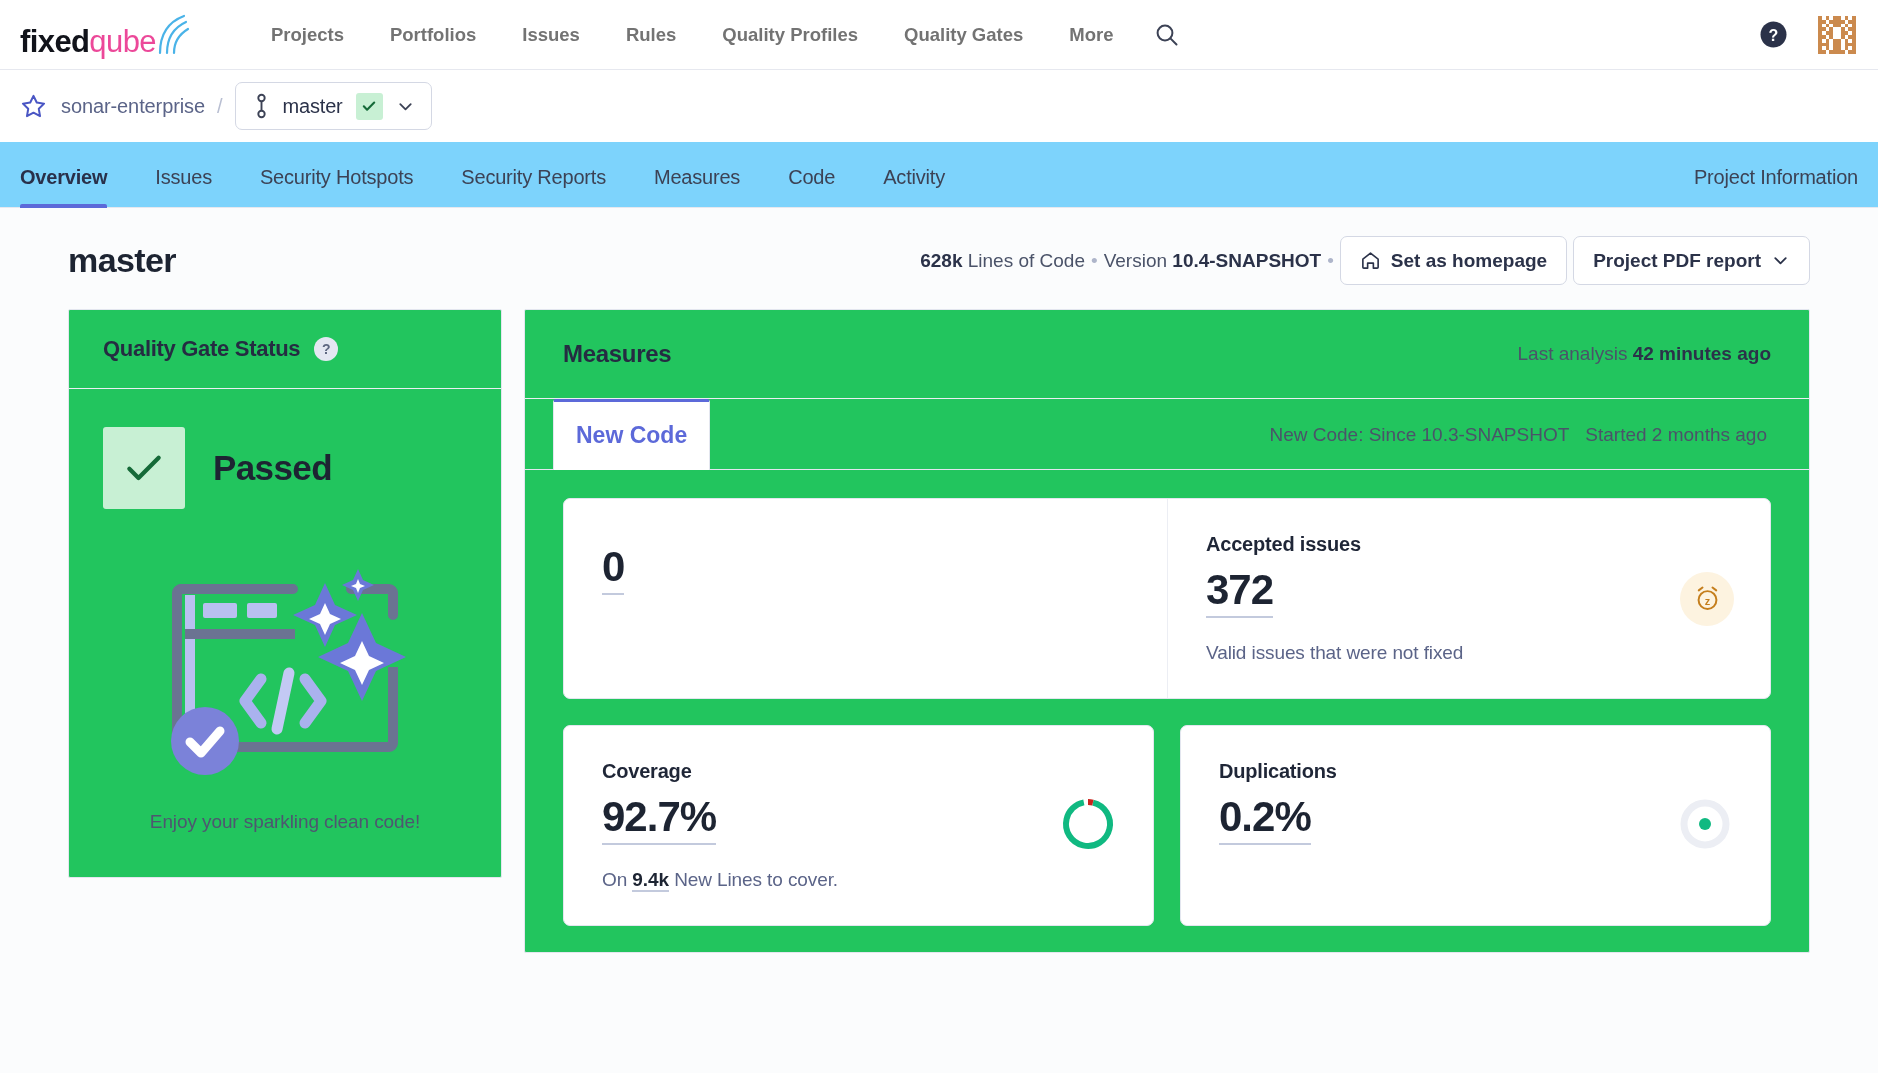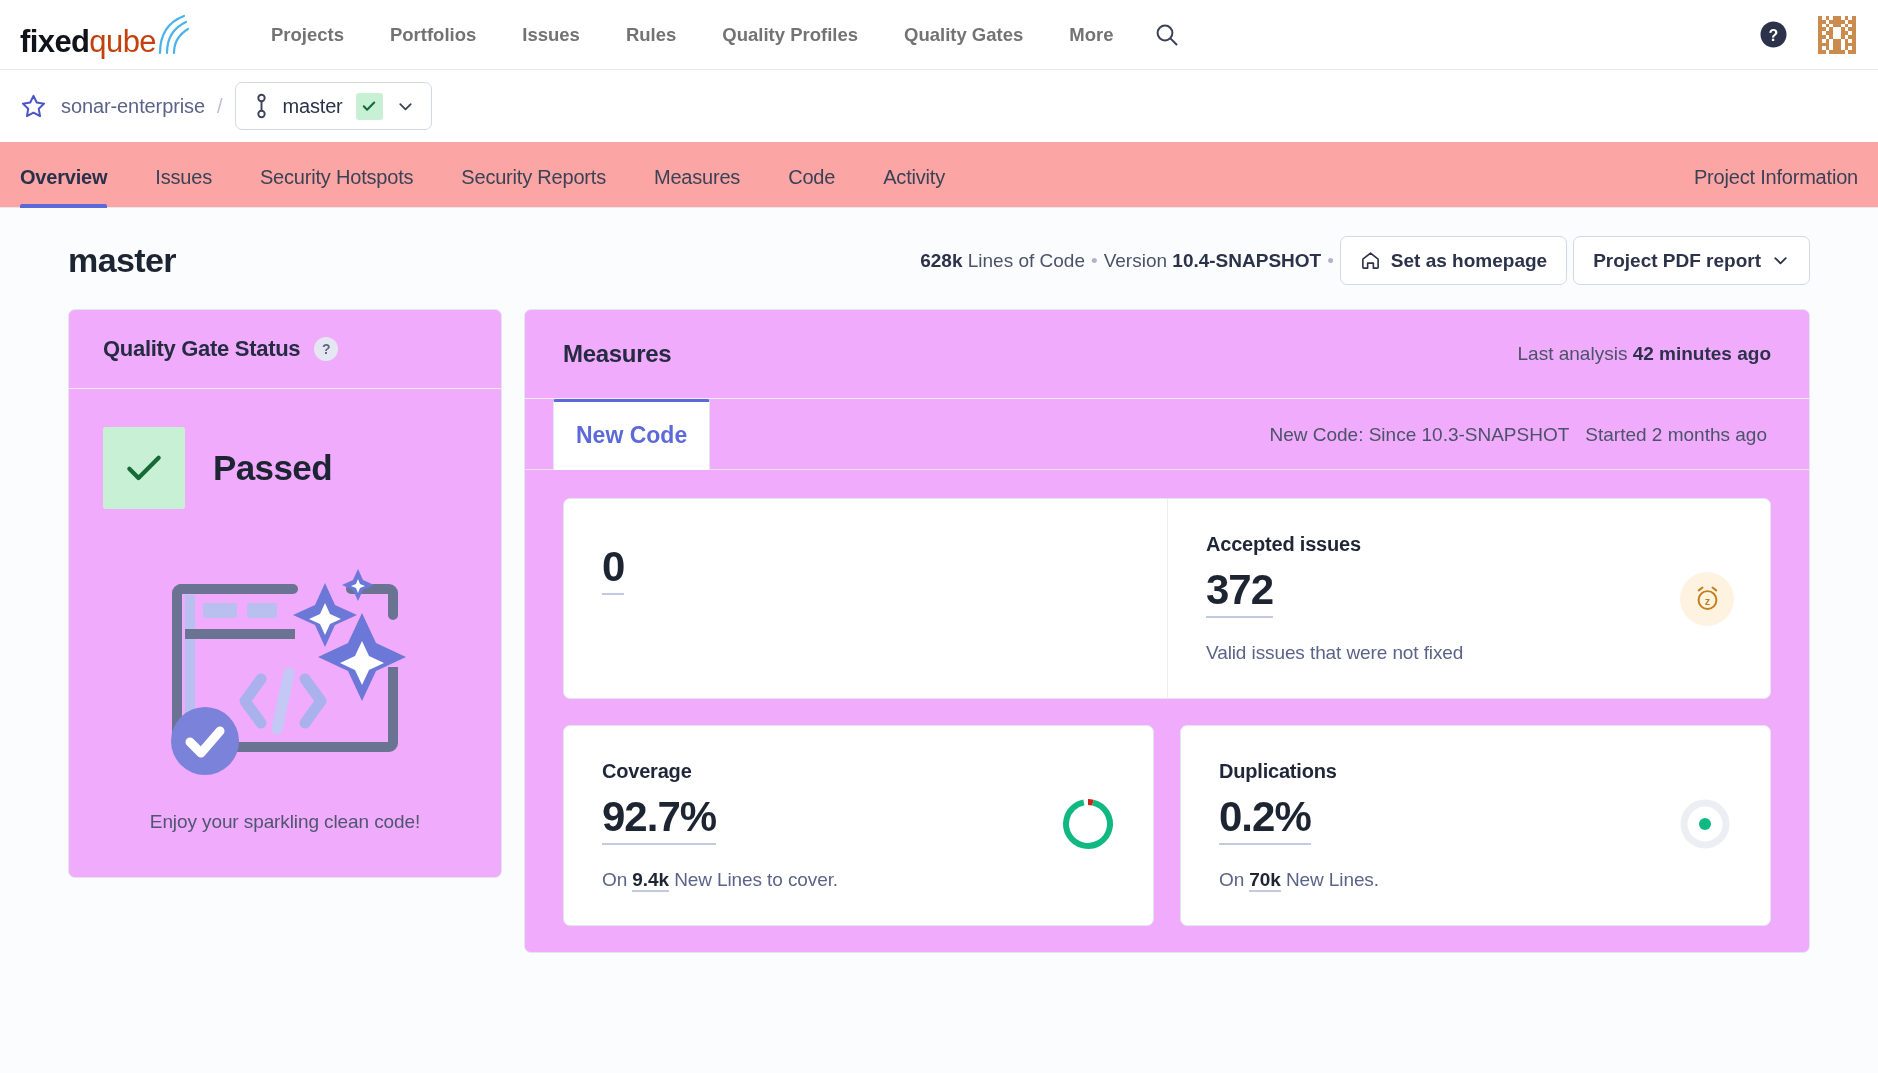--- a/index.html
+++ b/index.html
@@ -14,21 +14,21 @@
   
   .global-nav {
     height: 70px; background: #ffffff;
     border-bottom: 1px solid #e6e8ef;
     display: flex; align-items: center;
     padding: 0 22px 0 20px;
   }
   .logo { display: flex; align-items: flex-end; margin-right: 52px; position: relative; }
   .logo-text { font-size: 31px; letter-spacing: -0.6px; line-height: 1; }
   .logo-text .s1 { font-weight: 700; color: #11131a; }
-  .logo-text .s2 { font-weight: 400; color: #c2410c; }
+  .logo-text .s2 { font-weight: 400; color: #ec4899; }
   .logo-swoosh { width: 42px; height: 42px; margin-left: -2px; margin-bottom: 2px; }
 
   .gnav-items { display: flex; align-items: center; gap: 0px; }
   .gnav-item {
     font-size: 18.5px; font-weight: 700; color: #737373;
     padding: 10px 23px; cursor: pointer; white-space: nowrap;
   }
   .gnav-search { padding: 10px 18px; display: flex; align-items: center; cursor: pointer; }
   .gnav-right { margin-left: auto; display: flex; align-items: center; gap: 30px; }
   .help-icon { cursor: pointer; display: flex; }
@@ -50,21 +50,21 @@
     height: 48px; padding: 0 16px 0 17px; background: #fff; cursor: pointer;
   }
   .branch-name { font-size: 20px; color: #2b3249; letter-spacing: -0.2px; }
   .branch-ok {
     background: #c8f0d4; width: 27px; height: 27px; border-radius: 3px;
     display: flex; align-items: center; justify-content: center;
   }
 
   
   .tabs-bar {
-    background: #fca5a5; border-bottom: 1px solid #e6e8ef;
+    background: #7dd3fc; border-bottom: 1px solid #e6e8ef;
     display: flex; align-items: flex-end; padding: 0 20px; height: 66px;
   }
   .ptab {
     font-size: 20px; color: #3c4255; padding: 0 0 18px 0; margin-right: 48px;
     cursor: pointer; position: relative; letter-spacing: -0.2px;
   }
   .ptab.active { font-weight: 700; color: #29304a; }
   .ptab.active::after {
     content: ""; position: absolute; left: 0; right: 0; bottom: -1px;
     height: 4px; background: #5c69d9; border-radius: 2px 2px 0 0;
@@ -88,21 +88,21 @@
     display: inline-flex; align-items: center; gap: 10px;
     border: 1px solid #d4d8e4; border-radius: 7px; background: #fff;
     height: 49px; padding: 0 19px; cursor: pointer;
     font-size: 19px; font-weight: 700; color: #2b3249; white-space: nowrap;
   }
 
   .cols { display: flex; gap: 22px; padding: 0 48px; align-items: flex-start; }
 
   
   .card {
-    background: #f0abfc; border: 1px solid #e3e6ef; border-radius: 7px;
+    background: #22c55e; border: 1px solid #e3e6ef; border-radius: 2px;
   }
   .qg-card { width: 434px; flex: 0 0 434px; }
   .qg-head {
     padding: 26px 34px; border-bottom: 1px solid #eceef4;
     display: flex; align-items: center; gap: 14px;
   }
   .qg-title { font-size: 22px; font-weight: 700; color: #252c42; letter-spacing: -0.3px; }
   .help-pill {
     width: 24px; height: 24px; border-radius: 50%; background: #e4e7f2;
     color: #5e6781; font-size: 14px; font-weight: 700;
@@ -419,21 +419,20 @@
                   <circle cx="29" cy="29" r="22" fill="none" stroke="#10b981" stroke-width="6" stroke-dasharray="128.2 10.1" stroke-dashoffset="0" transform="rotate(-77 29 29)"></circle>
                   <path d="M29 7 A22 22 0 0 1 33.9 7.55" fill="none" stroke="#c9231c" stroke-width="6" stroke-linecap="butt"></path>
                 </svg>
               </div>
             </div>
           </div>
           <div class="m-panel">
             <div class="m-cell">
               <div class="m-cell-label">Duplications</div>
               <div class="m-cell-value">0.2%</div>
-              <div class="m-cell-sub"><span>On</span> <span class="lnk">70k</span> <span>New Lines.</span></div>
               <div class="m-cell-icon">
                 <svg width="58" height="58" viewBox="0 0 58 58">
                   <circle cx="29" cy="29" r="21" fill="none" stroke="#eceef4" stroke-width="7"></circle>
                   <circle cx="29" cy="29" r="6" fill="#10b981"></circle>
                 </svg>
               </div>
             </div>
           </div>
         </div>
 

